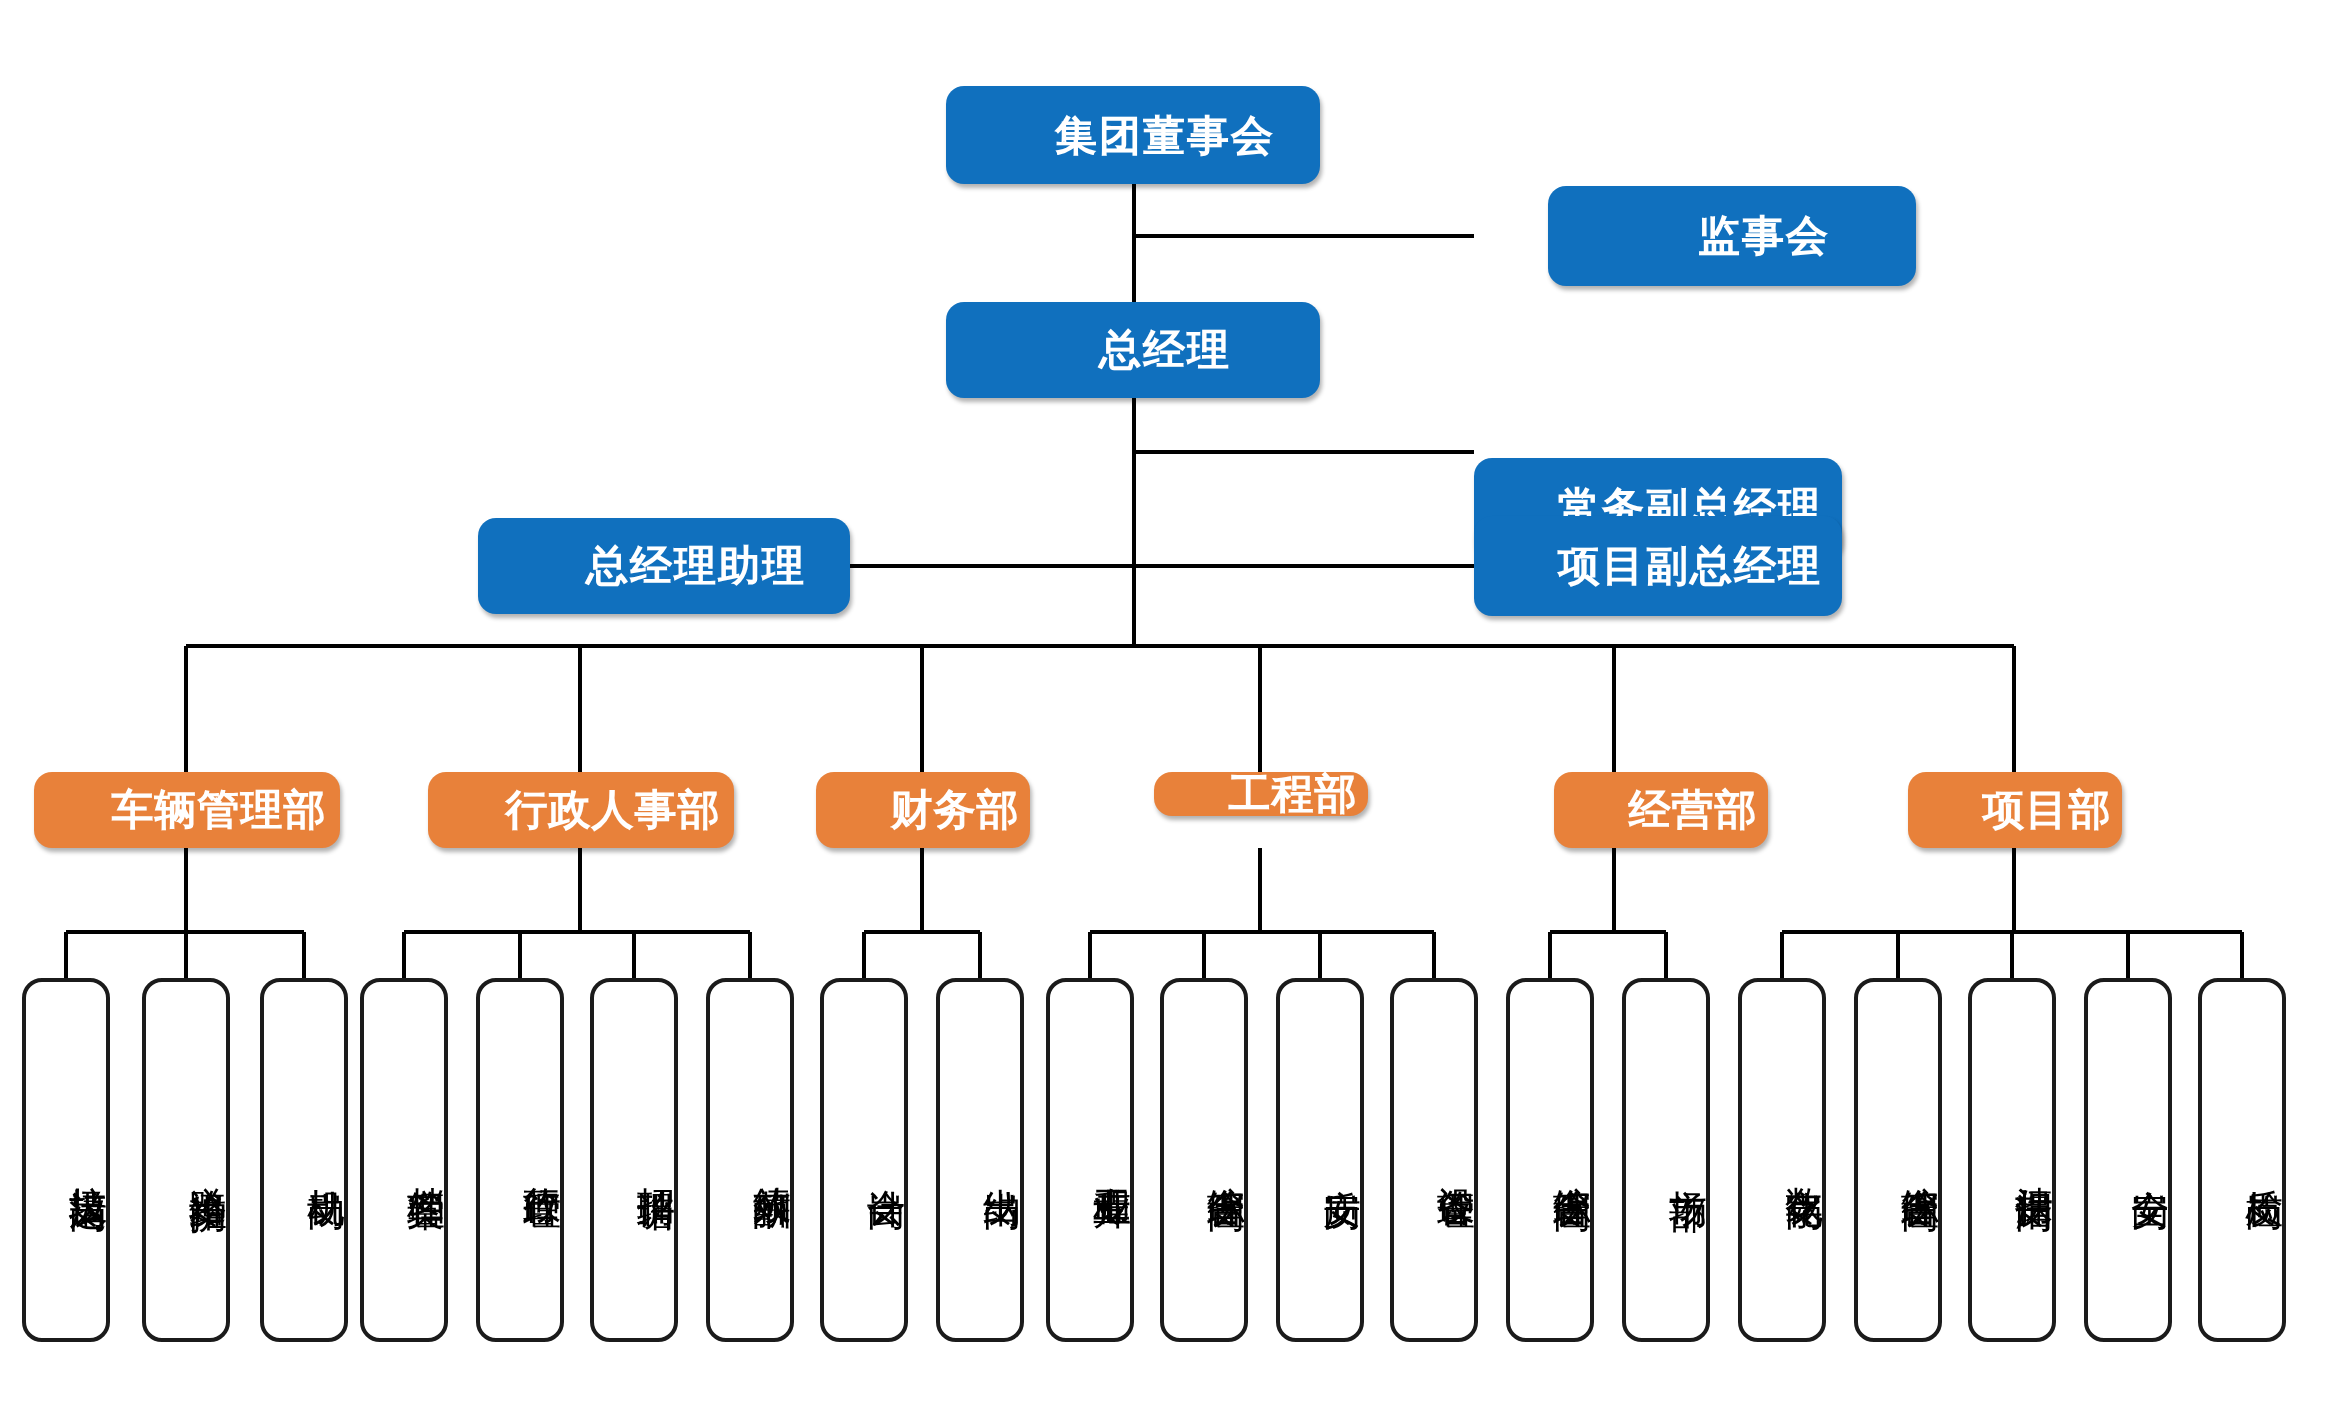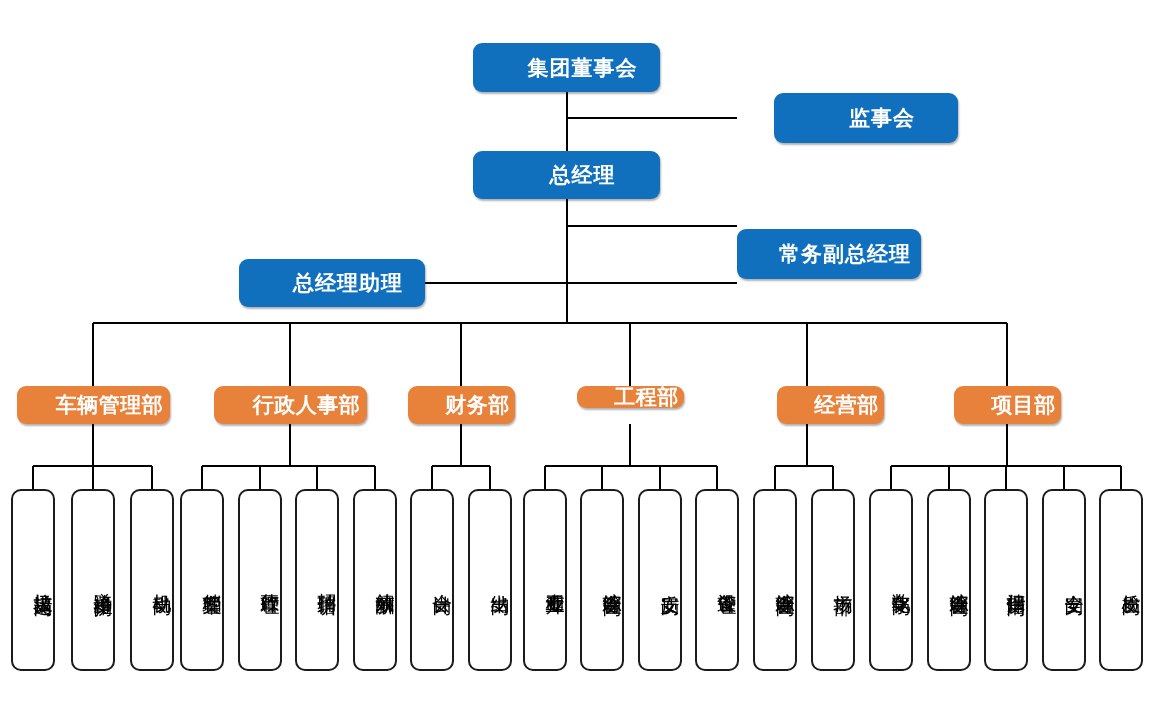--- a/index.html
+++ b/index.html
@@ -154,20 +154,23 @@
   </div>
 
   <div class="node blue" style="left:473px; top:151px; width:187px; height:48px;">
     <span>总经理</span>
   </div>
 
   <div class="node blue" style="left:737px; top:201px; width:184px; height:50px;margin-top:28px;">
     <span>常务副总经理</span>
   </div>
 
+  <div class="node blue" style="left:737px; top:258px; width:184px; height:50px;">
+    <span>项目副总经理</span>
+  </div>
 
   <div class="node blue" style="left:239px; top:259px; width:186px; height:48px;">
     <span>总经理助理</span>
   </div>
 
   <div class="node orange" style="left:17px; top:386px; width:153px; height:38px;">
     <span>车辆管理部</span>
   </div>
   <div class="node orange" style="left:214px; top:386px; width:153px; height:38px;">
     <span>行政人事部</span>

